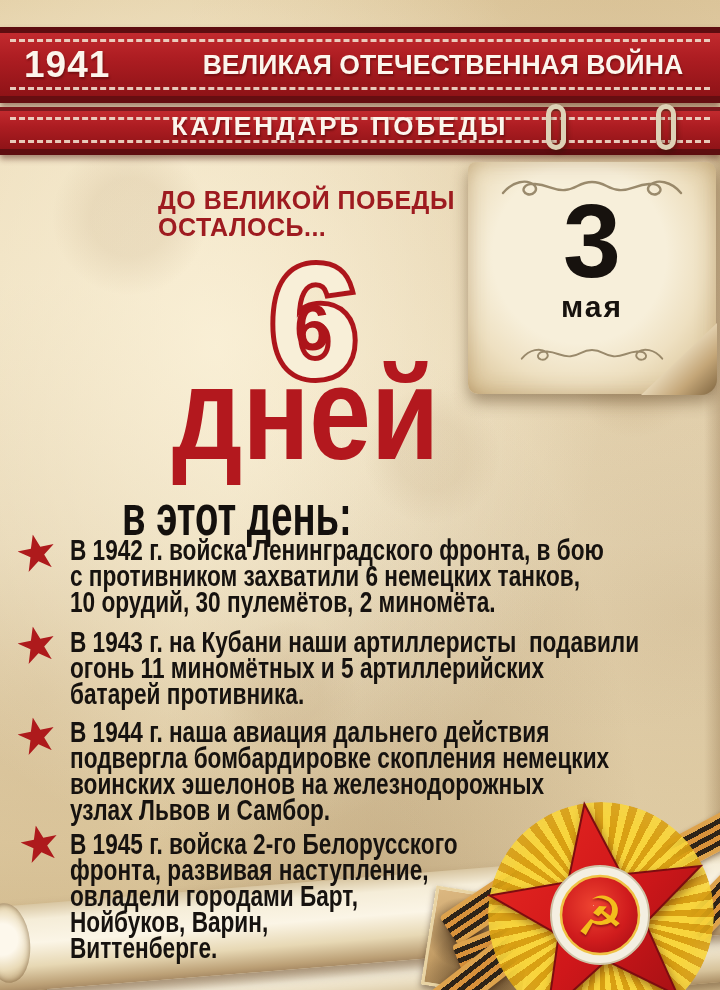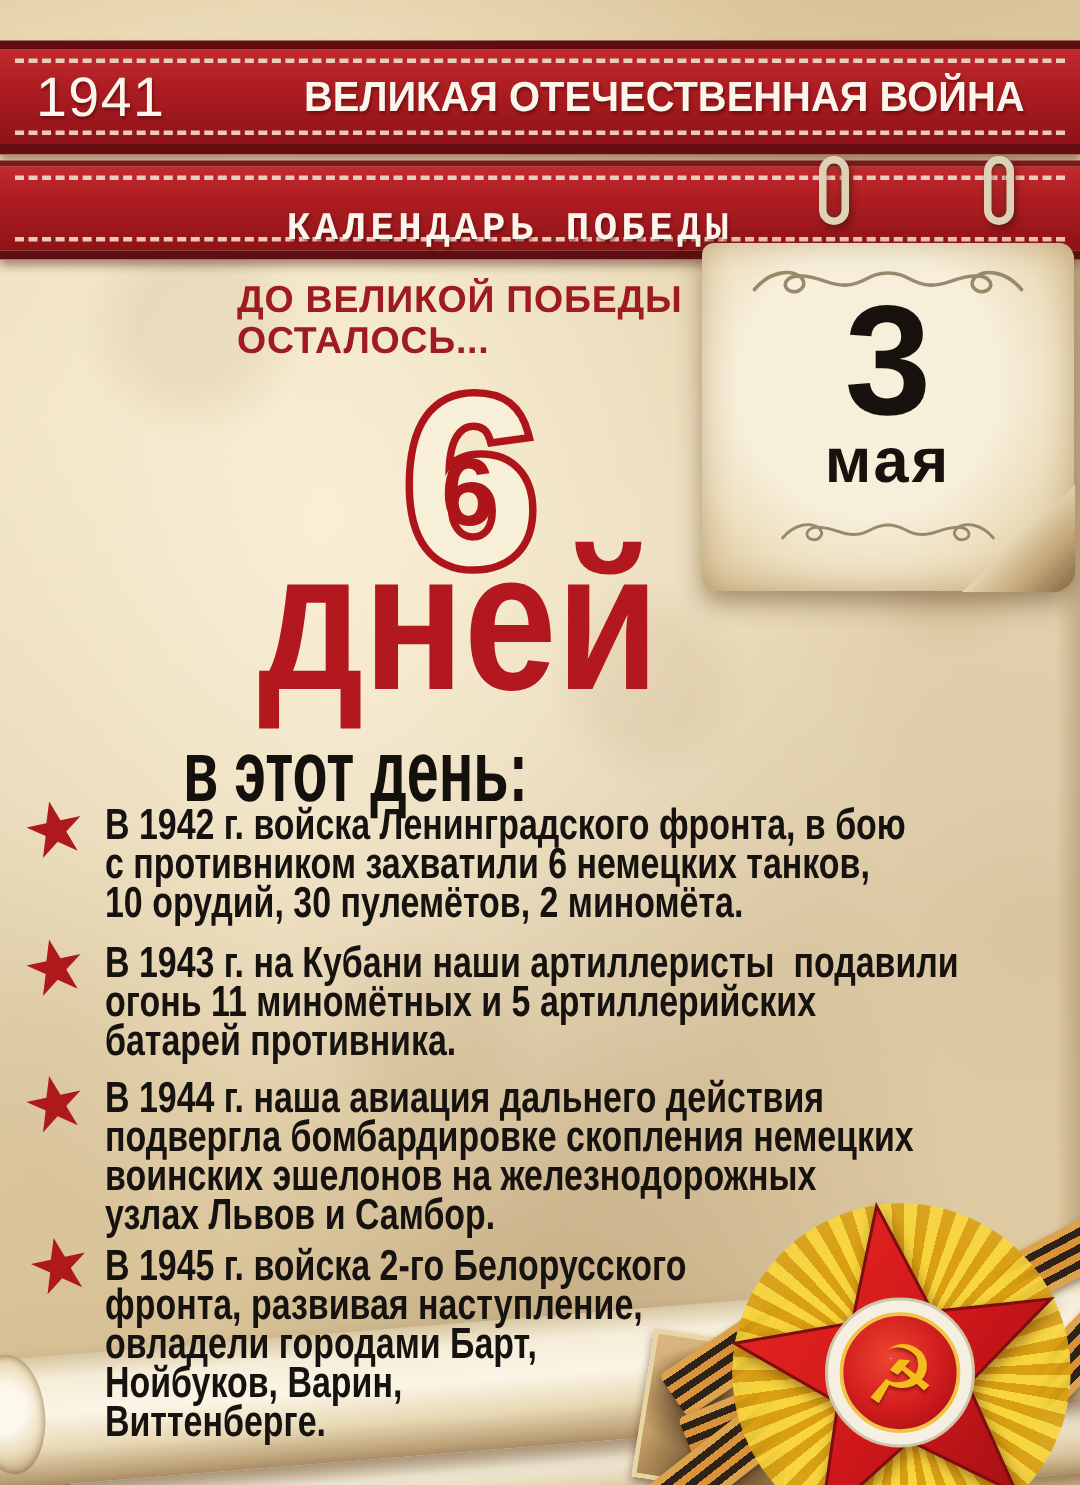--- a/index.html
+++ b/index.html
@@ -26,26 +26,26 @@
   }
   .edge-shade { position:absolute; right:0; top:150px; width:16px; height:680px; z-index:3;
     background:linear-gradient(90deg, transparent, rgba(120,85,45,.28)); }
 
   
   .banner { position:absolute; left:0; width:720px; z-index:5;
     background:linear-gradient(180deg,#c22a2e 0%, #ad1d22 40%, #8f1317 100%);
     box-shadow:0 4px 6px rgba(70,20,10,.45); }
   .banner-top-strip { top:27px; height:76px; border-top:6px solid #5e0d10; border-bottom:7px solid #660e11;
     display:flex; align-items:center; }
-  .banner-cal-strip { top:107px; height:66px; border-top:4px solid #7c191d; border-bottom:6px solid #5e0d10;
-    display:flex; align-items:flex-end; justify-content:center;font-family:Liberation Mono, monospace; }
+  .banner-cal-strip { top:107px; height:48px; border-top:4px solid #7c191d; border-bottom:6px solid #5e0d10;
+    display:flex; align-items:flex-start; justify-content:center; }
   .stitch { position:absolute; left:10px; right:10px; border-top:3px dashed #f1ddcc; opacity:.9; }
   .stitch.t { top:6px; } .stitch.b { bottom:6px; }
   .banner-row { display:flex; width:100%; padding:0 24px; align-items:center; justify-content:space-between; }
-  .year { font-size:37px; font-weight:normal; color:#fcf5ec; letter-spacing:1px;
+  .year { font-size:37px; font-weight:bold; color:#fcf5ec; letter-spacing:1px;
     text-shadow:1px 2px 2px rgba(80,10,10,.55); }
   .banner-title { font-size:28px; font-weight:bold; color:#fcf5ec; white-space:nowrap;
     display:inline-block; transform:scaleX(.95); text-shadow:1px 2px 2px rgba(80,10,10,.55); }
   .banner-cal-title { font-size:26px; font-weight:bold; color:#fcf5ec; letter-spacing:3px;
     transform:translateX(-20px); text-shadow:1px 2px 2px rgba(80,10,10,.55); }
 
   
   .ring { position:absolute; width:20px; height:46px; top:104px; z-index:8;
     border:5px solid #ddd2b6; border-radius:11px;
     box-shadow: inset 0 0 4px rgba(70,50,20,.85), 2px 3px 4px rgba(60,20,10,.5); }
@@ -56,21 +56,21 @@
     background:radial-gradient(ellipse at 45% 40%, #f7efda 45%, #eee0c1 65%, #dcc79d 85%, #c0a377 100%);
     border-radius:8px 10px 16px 10px;
     box-shadow:0 8px 16px rgba(80,50,20,.45), inset 0 0 20px rgba(140,100,50,.35); }
   .leaf-curl { position:absolute; right:-1px; bottom:-1px; width:76px; height:72px;
     background:linear-gradient(315deg,#7e643f 0%, #c4a678 28%, #f4e9ce 62%, #e2d1aa 100%);
     clip-path:polygon(100% 0, 100% 100%, 0 100%);
     border-radius:0 0 16px 0; box-shadow:-3px -3px 8px rgba(90,60,30,.4); }
   .leaf-day { position:absolute; top:27px; left:0; right:0; text-align:center;
     font-size:104px; line-height:104px; font-weight:bold; color:#17120e; }
   .leaf-month { position:absolute; top:124px; left:0; right:0; text-align:center;
-    font-size:42px; line-height:42px; font-weight:bold; color:#17120e; letter-spacing:2px; }
+    font-size:30px; line-height:42px; font-weight:bold; color:#17120e; letter-spacing:2px; }
   .flourish { position:absolute; left:50%; transform:translateX(-50%); opacity:.85; }
   .flourish.top { top:14px; } .flourish.bottom { bottom:28px; }
 
   
   .cd-heading { position:absolute; left:158px; top:187px; z-index:4;
     font-size:25px; line-height:27px; font-weight:bold; color:#9e1b20;
     white-space:pre-line; letter-spacing:.5px; }
   .big-six { position:absolute; left:252px; top:236px; z-index:4; }
   .dnei { position:absolute; left:172px; top:348px; z-index:4;
     font-size:132px; line-height:132px; font-weight:bold; color:#b3181e;

